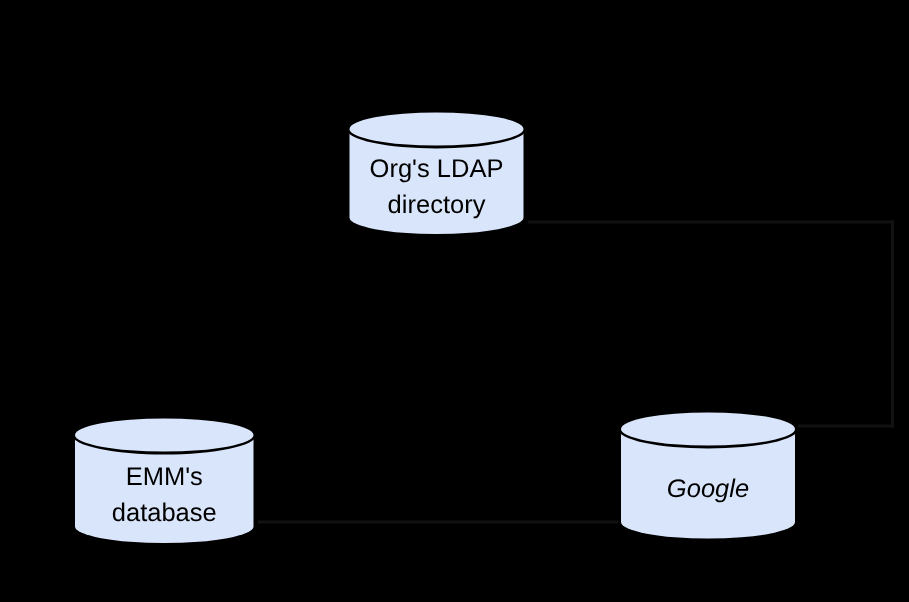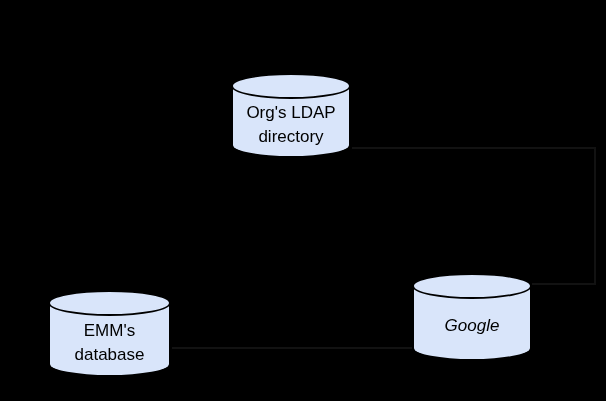--- a/index.html
+++ b/index.html
@@ -60,21 +60,21 @@
     font-size: 17px;
     text-align: center;
   }
   .cyl-line {
     line-height: 24px;
     white-space: nowrap;
   }
 
   
   #node-ldap   { left: 231px; top: 73px;  width: 120px; height: 85px; }
-  #node-emm    { left: 48px;  top: 290px; width: 123px; height: 87px; }
+  #node-emm    { left: 48px;  top: 277px; width: 123px; height: 87px; }
   #node-google { left: 412px; top: 273px; width: 120px; height: 88px; font-style: italic; }
 
   
   .connector {
     position: absolute;
     background: var(--connector, #121212);
     z-index: 0;
   }
   #conn-emm-google   { left: 172px; top: 347px; width: 240px; height: 2px; }
   #conn-ldap-right   { left: 352px; top: 147px; width: 244px; height: 2px; }

